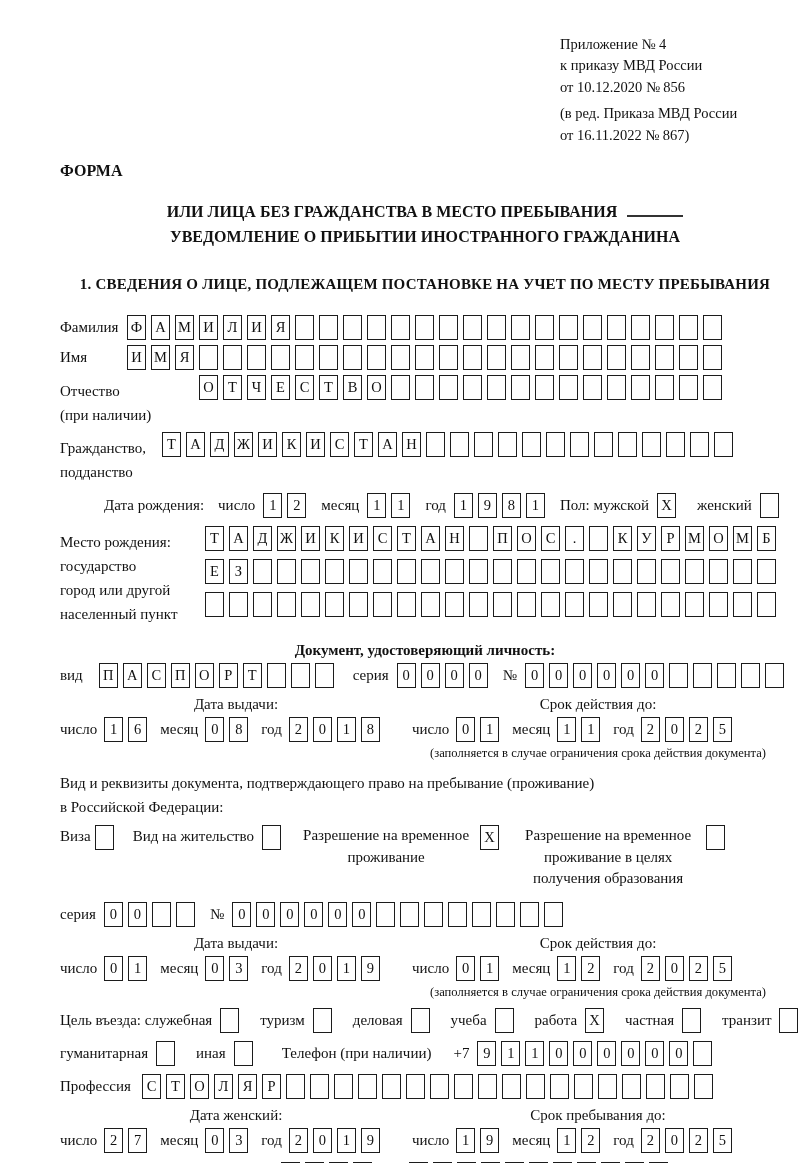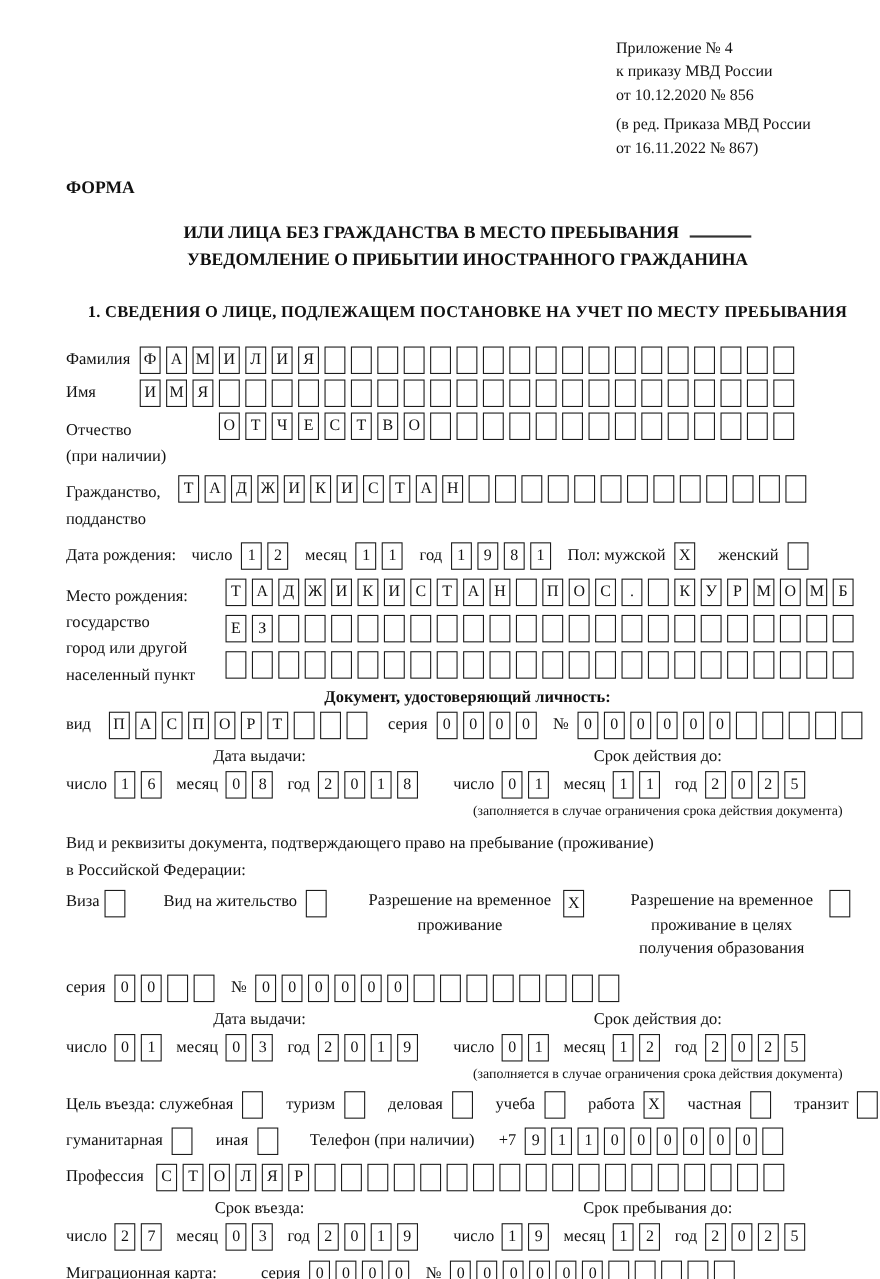--- a/index.html
+++ b/index.html
@@ -25,34 +25,34 @@
   .cells{display:flex;flex-wrap:nowrap;}
   .cell{
     flex:none;width:17px;height:23px;border:1.5px solid #1c1c1c;margin-right:5px;
     display:inline-flex;align-items:center;justify-content:center;
     font-size:14.5px;line-height:1;background:#fff;
   }
   .inline-row{align-items:center;flex-wrap:nowrap;}
   .inline-row .t{margin-right:8px;white-space:nowrap;}
   .inline-row .cells{margin-right:10px;}
   .gap-l{margin-left:6px;}
-  .center-bold{text-align:center;font-weight:bold;margin-top:0;font-size:15px;}
+  .center-bold{text-align:center;font-weight:bold;margin-top:16px;font-size:15px;}
   
   .dates{display:flex;margin-top:8px;}
   .date-col{display:flex;flex-direction:column;}
   .date-col.left{width:352px;}
   .date-col.right{width:372px;}
   .date-caption{text-align:center;margin-bottom:4px;}
   .date-line{display:flex;align-items:center;}
   .date-line .t{margin-right:7px;white-space:nowrap;}
   .date-line .cells{margin-right:8px;}
   .note{font-size:12.6px;margin-top:4px;text-align:center;white-space:nowrap;}
   .plain{margin-top:10px;line-height:1.6;}
   
-  .ckrow{display:flex;align-items:flex-start;margin-top:6px;gap:16px;}
+  .ckrow{display:flex;align-items:flex-start;margin-top:6px;}
   .ckitem{display:flex;align-items:flex-start;margin-right:14px;}
   .ckitem .cap{margin-right:8px;white-space:nowrap;padding-top:3px;}
   .ckitem .cap.multi{text-align:center;white-space:normal;line-height:1.45;padding-top:0;}
   .mcol{display:flex;flex-direction:column;}
   .vgap{height:8px;}
 </style>
 </head>
 <body>
 
 <div class="page">
@@ -192,21 +192,21 @@
         <span class="cell"></span>
         <span class="cell"></span>
         <span class="cell"></span>
         <span class="cell"></span>
         <span class="cell"></span>
         <span class="cell"></span>
         <span class="cell"></span>
       </div>
   </div>
 
-  <div class="row inline-row" style="margin-top:9px;">
+  <div class="row inline-row" style="margin-top:9px;margin-left:44px;">
     <span class="t" style="margin-right:14px;">Дата рождения:</span>
     <span class="t">число</span>
     <span class="cells">
         <span class="cell">1</span>
         <span class="cell">2</span>
       </span>
     <span class="t">месяц</span>
     <span class="cells">
         <span class="cell">1</span>
         <span class="cell">1</span>
@@ -594,21 +594,21 @@
         <span class="cell"></span>
         <span class="cell"></span>
         <span class="cell"></span>
         <span class="cell"></span>
         <span class="cell"></span>
       </div>
   </div>
 
   <div class="dates">
     <div class="date-col left">
-      <div class="date-caption">Срок въезда:</div>
+      <div class="date-caption">Дата женский:</div>
       <div class="date-line">
         <span class="t">число</span>
         <span class="cells">
             <span class="cell">2</span>
             <span class="cell">7</span>
           </span>
         <span class="t">месяц</span>
         <span class="cells">
             <span class="cell">0</span>
             <span class="cell">3</span>

